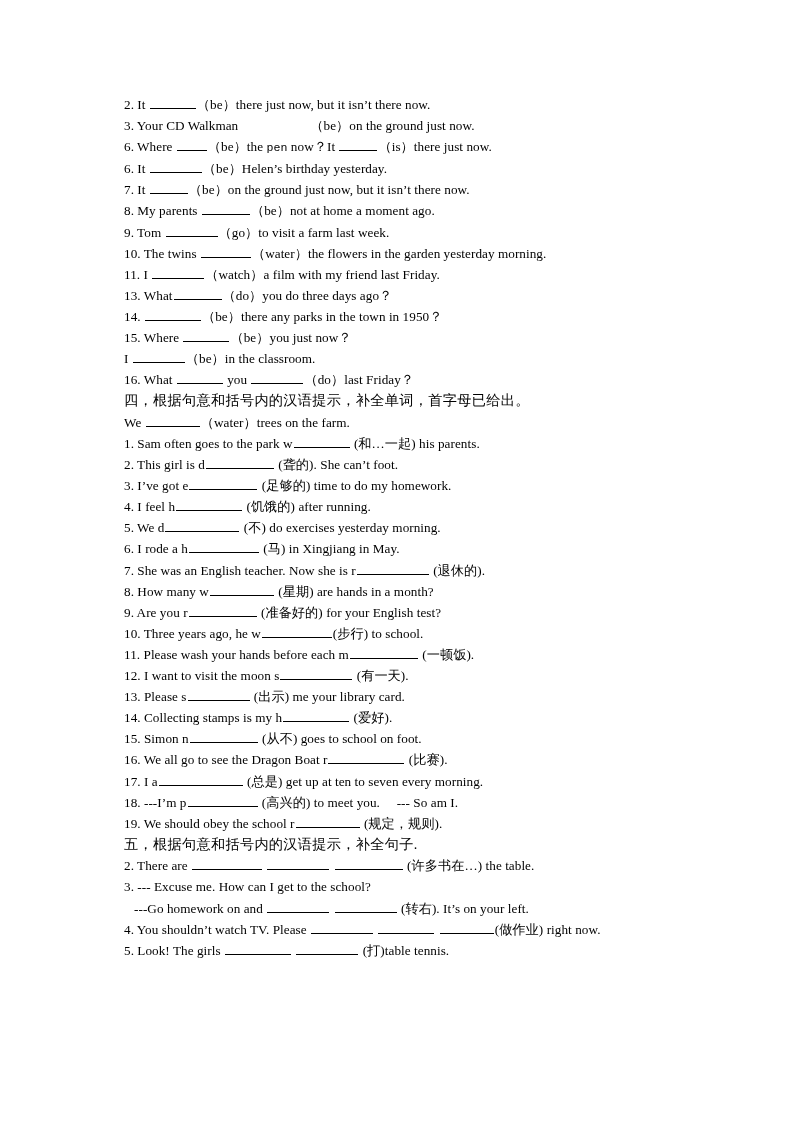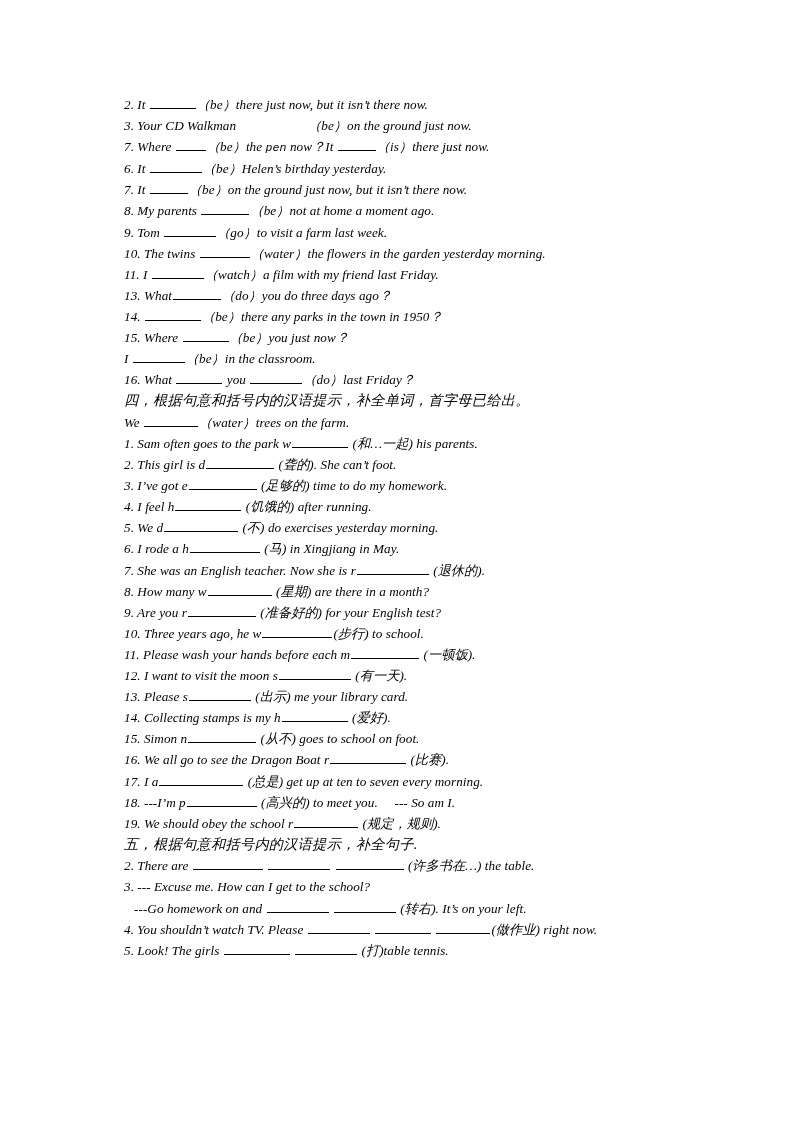--- a/index.html
+++ b/index.html
@@ -9,21 +9,20 @@
   }
   .page {
     position: relative;
     width: 794px;
     height: 1123px;
     background: #ffffff;
     margin: 0 auto;
     overflow: hidden;
     font-family: "Liberation Serif", "DejaVu Serif", serif;
     color: #000000;
-    font-style: italic;
   }
   .content {
     position: absolute;
     left: 124px;
     top: 94px;
     width: 600px;
   }
   .line {
     font-size: 13.2px;
     line-height: 21.1px;
@@ -52,42 +51,42 @@
     height: 0.92em;
   }
 </style>
 </head>
 <body>
 
 <div class="page" style="width: 794px; height: 1123px; background: rgb(255, 255, 255); color: rgb(0, 0, 0);">
   <div class="content" id="content-root">
       <div class="line"><span>2. It </span><span class="blank" style="width: 46px;"></span><span>（be）there just now, but it isn’t there now.</span></div>
       <div class="line"><span>3. Your CD Walkman</span><span class="gap" style="width: 72px;"></span><span>（be）on the ground just now.</span></div>
-      <div class="line"><span>7. Where </span><span class="blank" style="width: 30px;"></span><span>（be）the </span><span class="mono">pen</span><span> now？It </span><span class="blank" style="width: 38px;"></span><span>（is）there just now.</span></div>
+      <div class="line"><span>6. Where </span><span class="blank" style="width: 30px;"></span><span>（be）the </span><span class="mono">pen</span><span> now？It </span><span class="blank" style="width: 38px;"></span><span>（is）there just now.</span></div>
       <div class="line"><span>6. It </span><span class="blank" style="width: 52px;"></span><span>（be）Helen’s birthday yesterday.</span></div>
       <div class="line"><span>7. It </span><span class="blank" style="width: 38px;"></span><span>（be）on the ground just now, but it isn’t there now.</span></div>
       <div class="line"><span>8. My parents </span><span class="blank" style="width: 48px;"></span><span>（be）not at home a moment ago.</span></div>
       <div class="line"><span>9. Tom </span><span class="blank" style="width: 52px;"></span><span>（go）to visit a farm last week.</span></div>
       <div class="line"><span>10. The twins </span><span class="blank" style="width: 50px;"></span><span>（water）the flowers in the garden yesterday morning.</span></div>
       <div class="line"><span>11. I </span><span class="blank" style="width: 52px;"></span><span>（watch）a film with my friend last Friday.</span></div>
       <div class="line"><span>13. What</span><span class="blank" style="width: 48px;"></span><span>（do）you do three days ago？</span></div>
       <div class="line"><span>14. </span><span class="blank" style="width: 56px;"></span><span>（be）there any parks in the town in 1950？</span></div>
       <div class="line"><span>15. Where </span><span class="blank" style="width: 46px;"></span><span>（be）you just now？</span></div>
       <div class="line"><span>I </span><span class="blank" style="width: 52px;"></span><span>（be）in the classroom.</span></div>
       <div class="line"><span>16. What </span><span class="blank" style="width: 46px;"></span><span> you </span><span class="blank" style="width: 52px;"></span><span>（do）last Friday？</span></div>
       <div class="line cn-heading">四，根据句意和括号内的汉语提示，补全单词，首字母已给出。</div>
       <div class="line"><span>We </span><span class="blank" style="width: 54px;"></span><span>（water）trees on the farm.</span></div>
       <div class="line"><span>1. Sam often goes to the park w</span><span class="blank" style="width: 56px;"></span><span> (和…一起) his parents.</span></div>
       <div class="line"><span>2. This girl is d</span><span class="blank" style="width: 68px;"></span><span> (聋的). She can’t foot.</span></div>
       <div class="line"><span>3. I’ve got e</span><span class="blank" style="width: 68px;"></span><span> (足够的) time to do my homework.</span></div>
       <div class="line"><span>4. I feel h</span><span class="blank" style="width: 66px;"></span><span> (饥饿的) after running.</span></div>
       <div class="line"><span>5. We d</span><span class="blank" style="width: 74px;"></span><span> (不) do exercises yesterday morning.</span></div>
       <div class="line"><span>6. I rode a h</span><span class="blank" style="width: 70px;"></span><span> (马) in Xingjiang in May.</span></div>
       <div class="line"><span>7. She was an English teacher. Now she is r</span><span class="blank" style="width: 72px;"></span><span> (退休的).</span></div>
-      <div class="line"><span>8. How many w</span><span class="blank" style="width: 64px;"></span><span> (星期) are there in a month?</span></div>
+      <div class="line"><span>8. How many w</span><span class="blank" style="width: 64px;"></span><span> (星期) are hands in a month?</span></div>
       <div class="line"><span>9. Are you r</span><span class="blank" style="width: 68px;"></span><span> (准备好的) for your English test?</span></div>
       <div class="line"><span>10. Three years ago, he w</span><span class="blank" style="width: 70px;"></span><span>(步行) to school.</span></div>
       <div class="line"><span>11. Please wash your hands before each m</span><span class="blank" style="width: 68px;"></span><span> (一顿饭).</span></div>
       <div class="line"><span>12. I want to visit the moon s</span><span class="blank" style="width: 72px;"></span><span> (有一天).</span></div>
       <div class="line"><span>13. Please s</span><span class="blank" style="width: 62px;"></span><span> (出示) me your library card.</span></div>
       <div class="line"><span>14. Collecting stamps is my h</span><span class="blank" style="width: 66px;"></span><span> (爱好).</span></div>
       <div class="line"><span>15. Simon n</span><span class="blank" style="width: 68px;"></span><span> (从不) goes to school on foot.</span></div>
       <div class="line"><span>16. We all go to see the Dragon Boat r</span><span class="blank" style="width: 76px;"></span><span> (比赛).</span></div>
       <div class="line"><span>17. I a</span><span class="blank" style="width: 84px;"></span><span> (总是) get up at ten to seven every morning.</span></div>
       <div class="line"><span>18. ---I’m p</span><span class="blank" style="width: 70px;"></span><span> (高兴的) to meet you.     --- So am I.</span></div>

